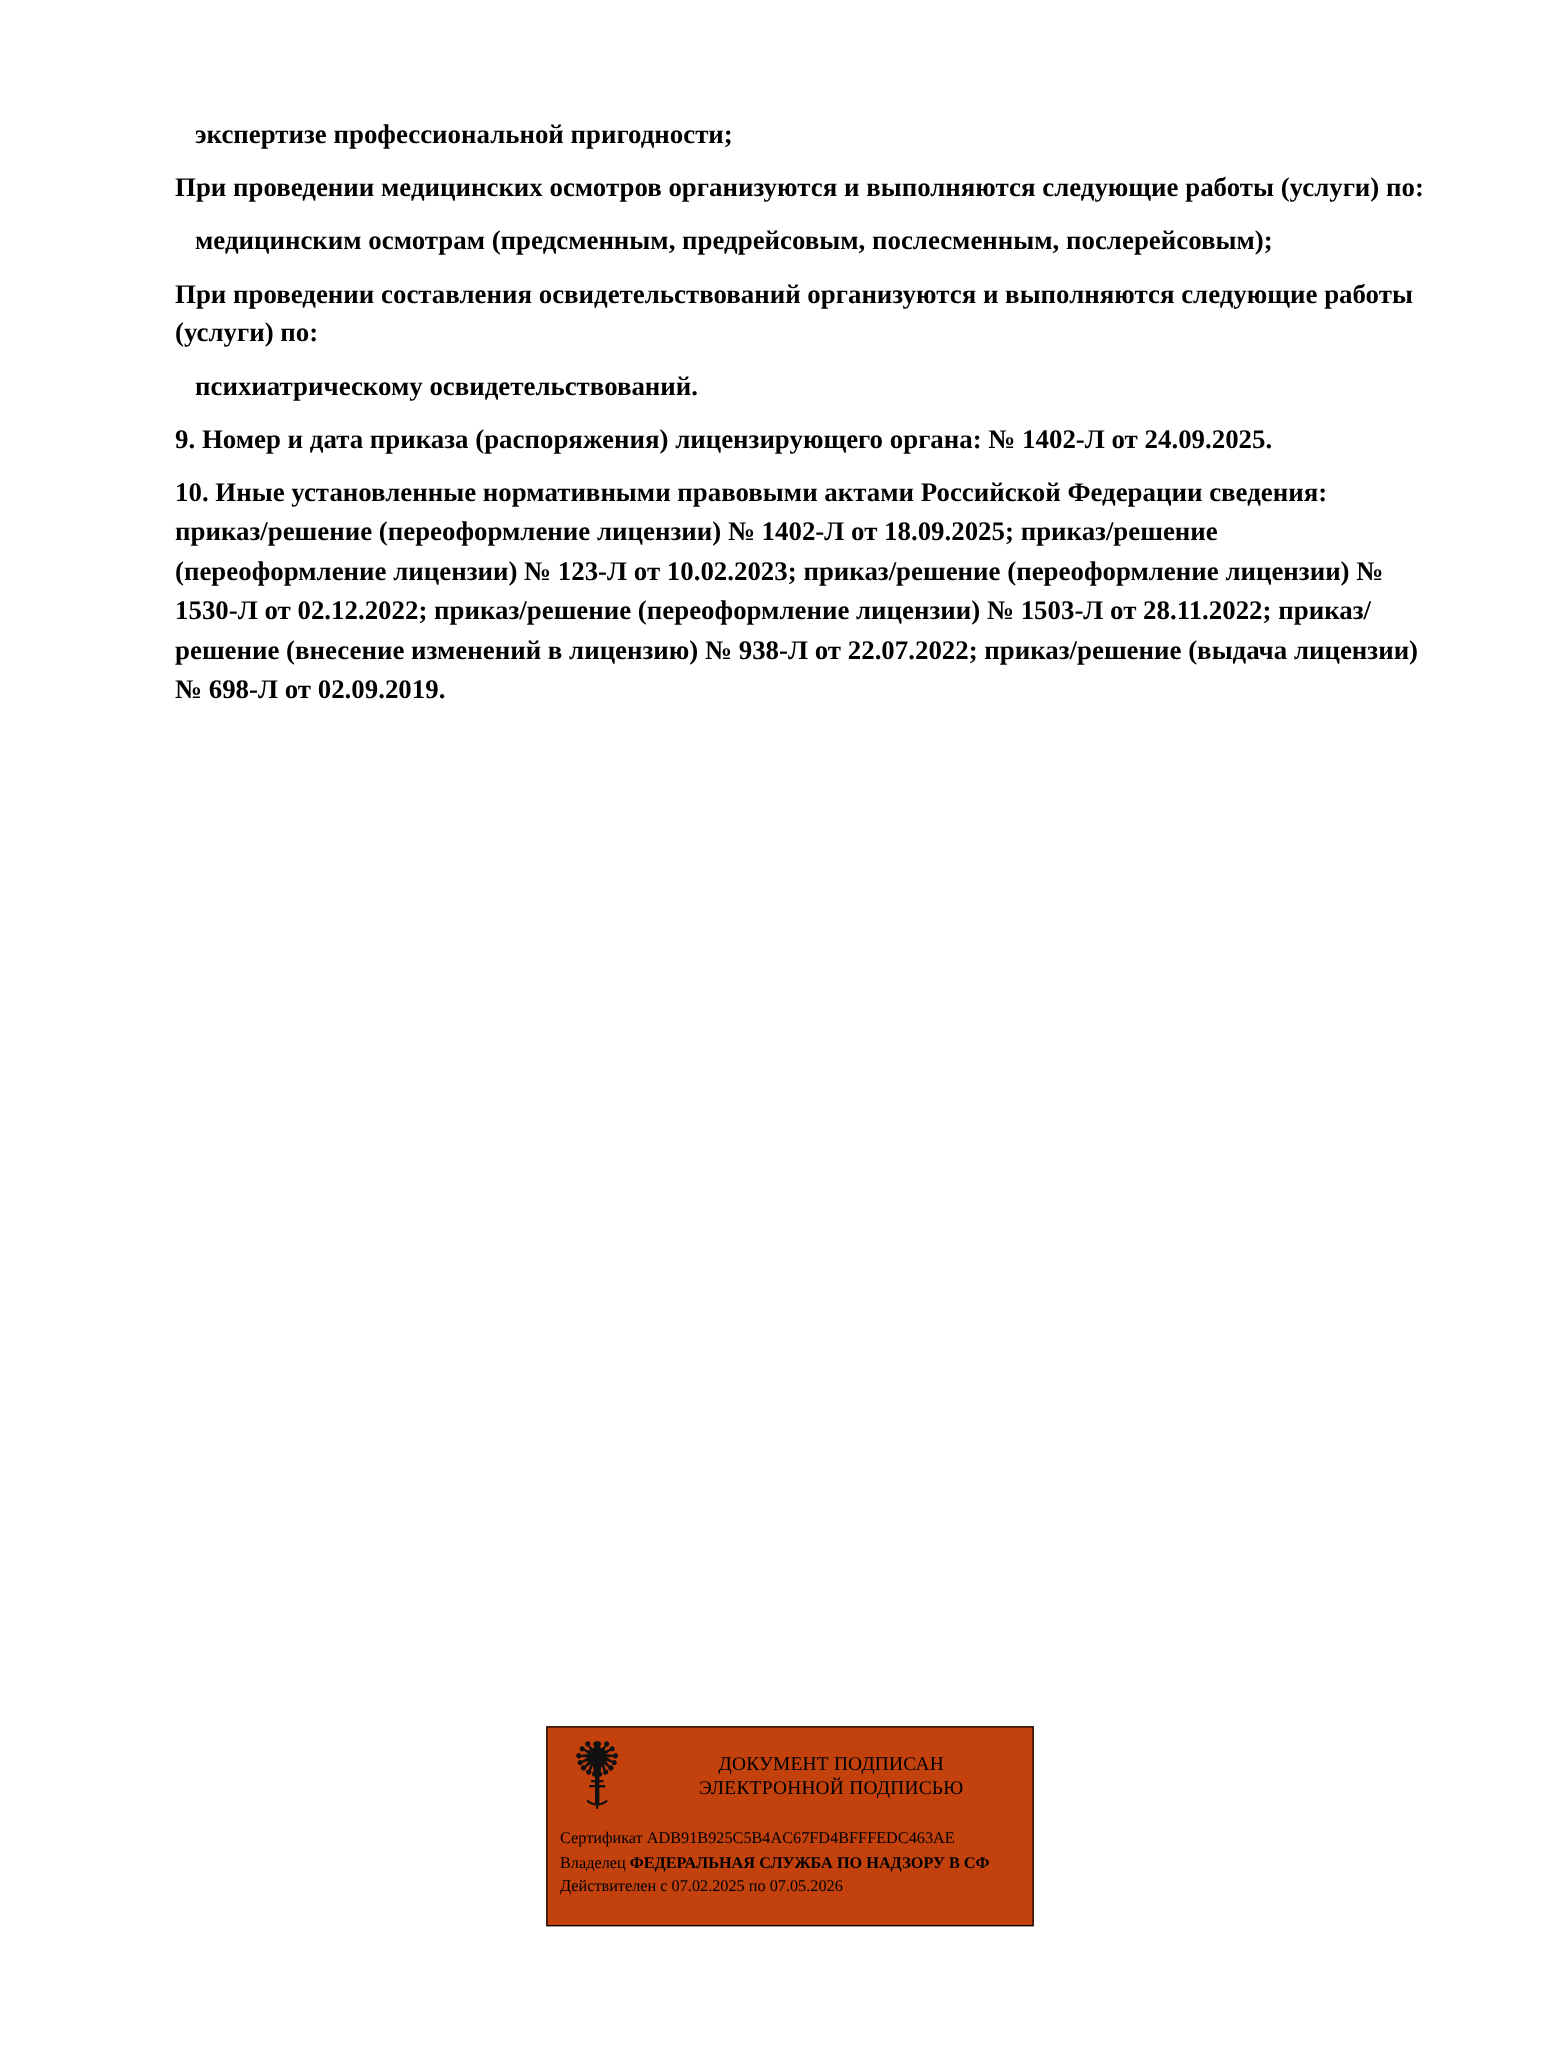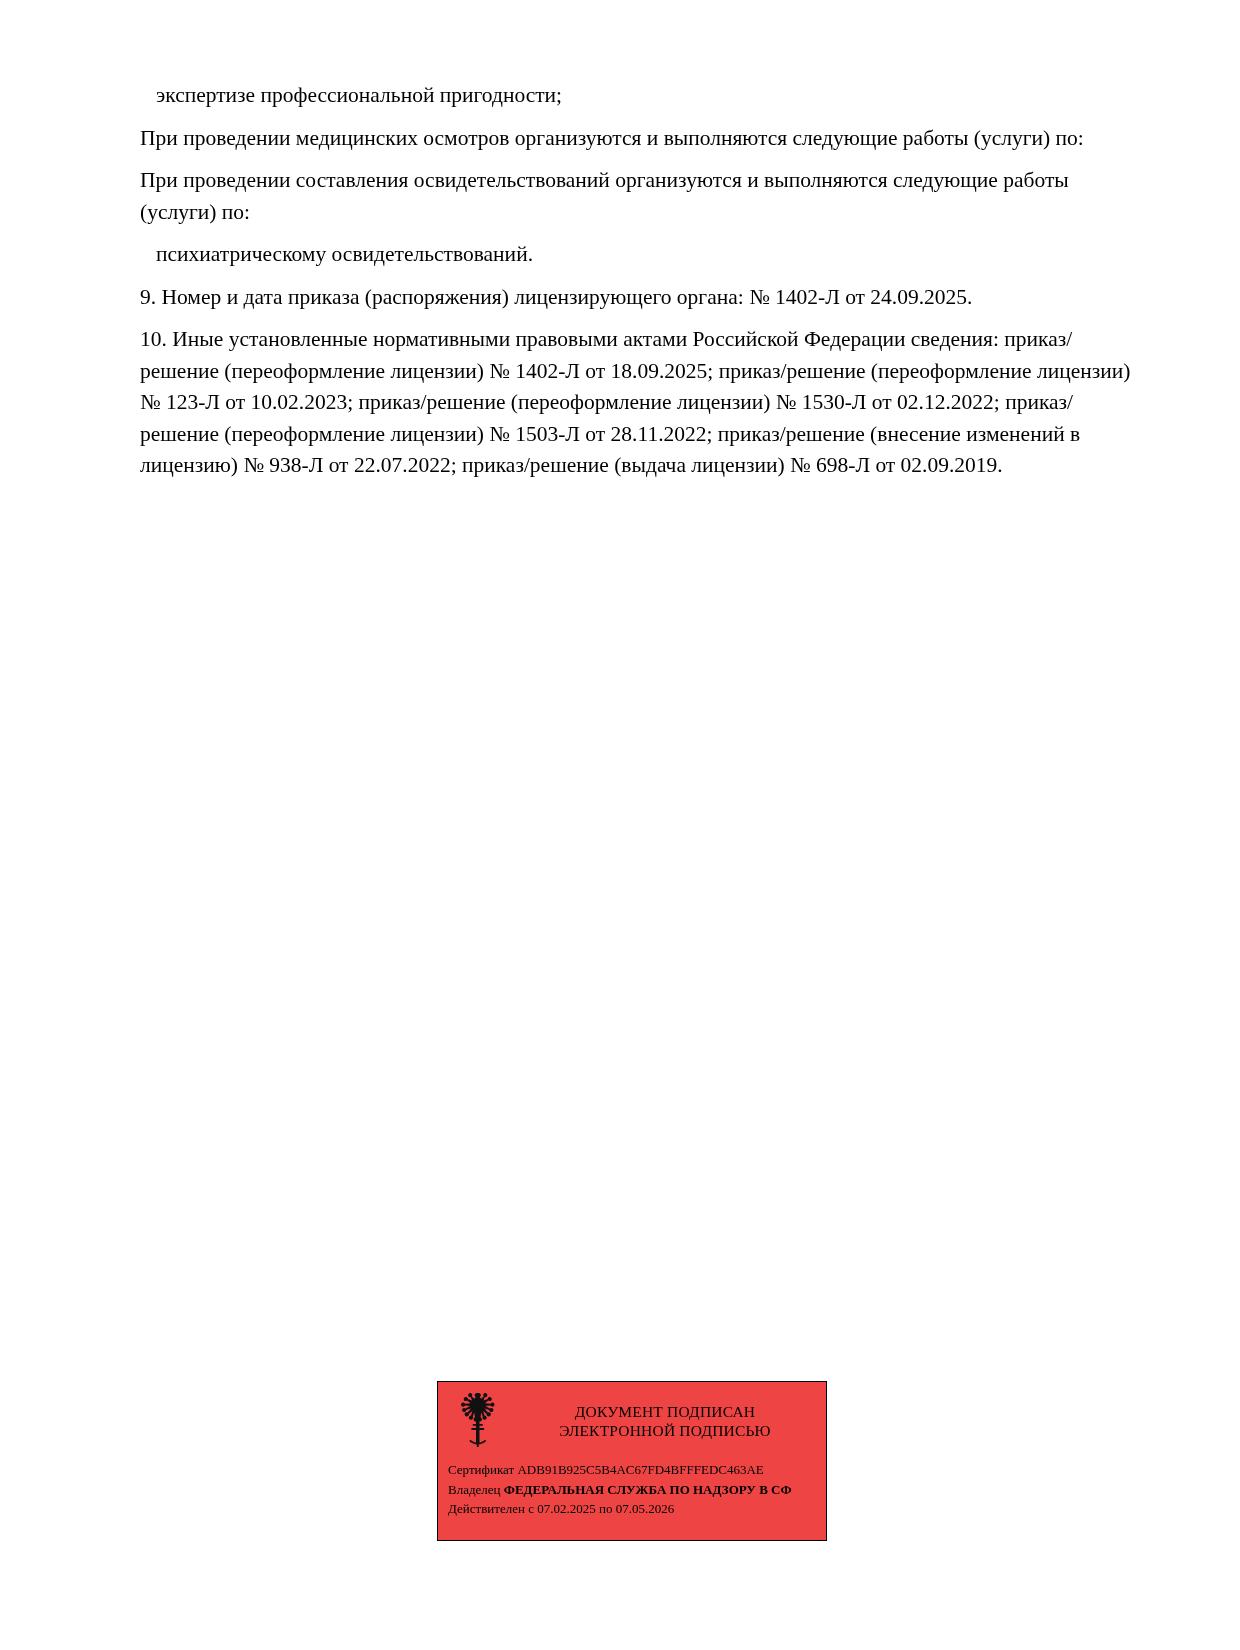--- a/index.html
+++ b/index.html
@@ -13,22 +13,23 @@
     height: 1650px;
     background: #ffffff;
     font-family: "Liberation Serif", "DejaVu Serif", serif;
     color: #000000;
     box-sizing: border-box;
     overflow: hidden;
   }
   .body-text {
     position: absolute;
     left: 140px;
-    top: 80px;
+    top: 92px;
     width: 1000px;
+    font-weight: bold;
   }
   .para {
     font-size: 21.5px;
     line-height: 31.5px;
     text-align: left;
     margin: 0;
     white-space: pre-wrap;
   }
   .para + .para {
     margin-top: 11px;
@@ -42,21 +43,21 @@
 
   
   .stamp {
     position: absolute;
     left: 437px;
     top: 1381px;
     width: 390px;
     height: 160px;
     border: 1.5px solid #000000;
     box-sizing: border-box;
-    background: #ef4444;
+    background: #c2410c;
     overflow: hidden;
   }
   .stamp-top {
     display: flex;
     flex-direction: row;
     align-items: center;
     padding: 8px 6px 2px 10px;
     height: 72px;
     box-sizing: border-box;
   }
@@ -87,20 +88,21 @@
   }
 </style>
 </head>
 <body>
 
 <div class="page">
 
   <div class="body-text">
     <p class="para indent">экспертизе профессиональной пригодности;</p>
     <p class="para">При проведении медицинских осмотров организуются и выполняются следующие работы (услуги) по:</p>
+    <p class="para indent">медицинским осмотрам (предсменным, предрейсовым, послесменным, послерейсовым);</p>
     <p class="para">При проведении составления освидетельствований организуются и выполняются следующие работы (услуги) по:</p>
     <p class="para indent">психиатрическому освидетельствований.</p>
     <p class="para gap-before">9. Номер и дата приказа (распоряжения) лицензирующего органа: № 1402-Л от 24.09.2025.</p>
     <p class="para gap-before">10. Иные установленные нормативными правовыми актами Российской Федерации сведения: приказ/решение (переоформление лицензии) № 1402-Л от 18.09.2025; приказ/решение (переоформление лицензии) № 123-Л от 10.02.2023; приказ/решение (переоформление лицензии) № 1530-Л от 02.12.2022; приказ/решение (переоформление лицензии) № 1503-Л от 28.11.2022; приказ/решение (внесение изменений в лицензию) № 938-Л от 22.07.2022; приказ/решение (выдача лицензии) № 698-Л от 02.09.2019.</p>
   </div>
 
   <div class="stamp">
     <div class="stamp-top">
       <svg class="stamp-emblem" viewBox="0 0 58 62" aria-hidden="true">
         <g fill="#111111">

